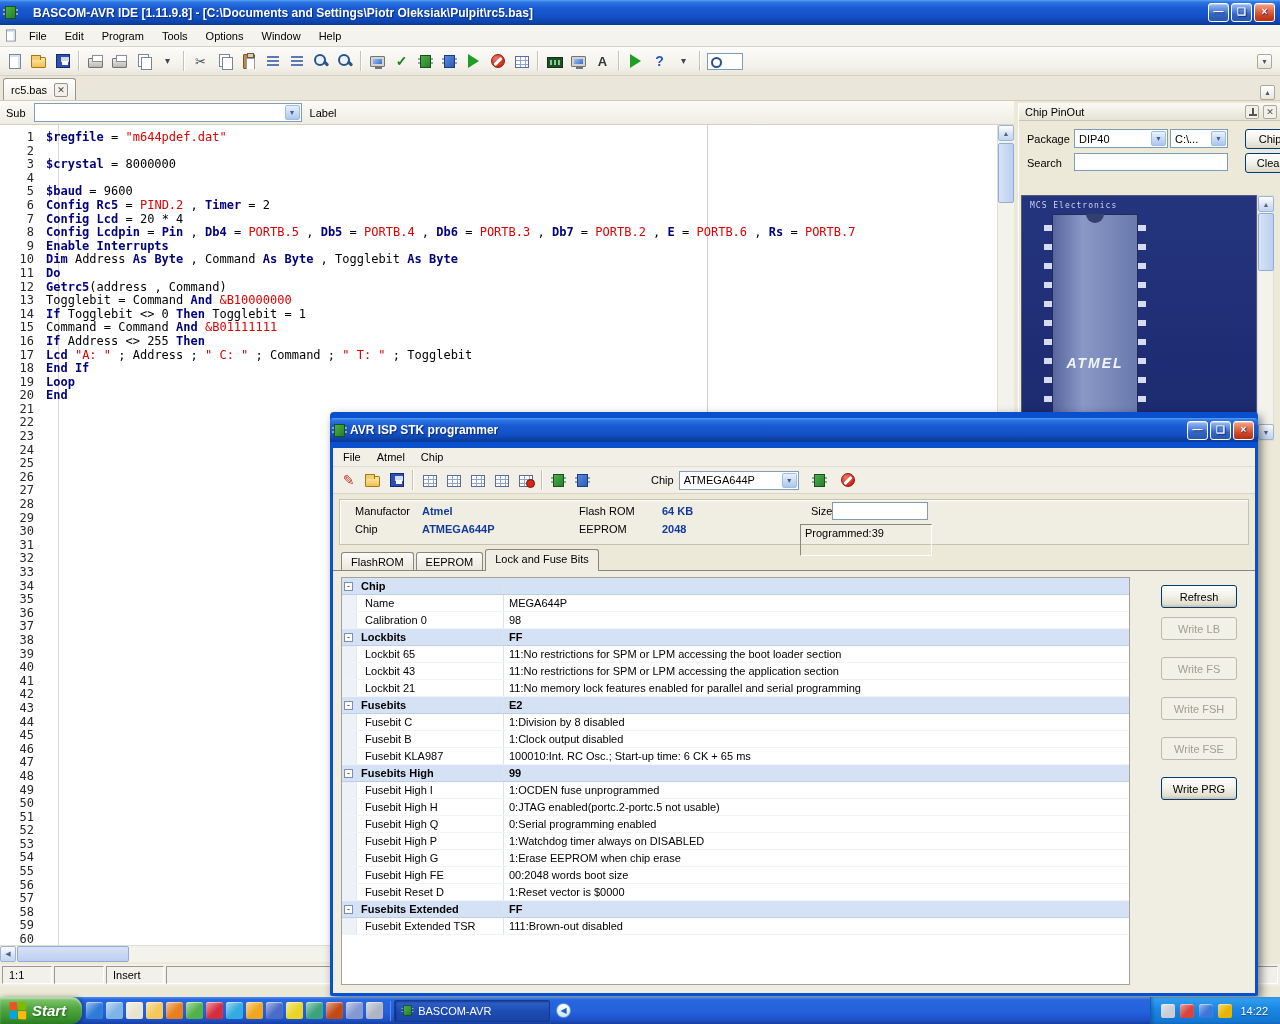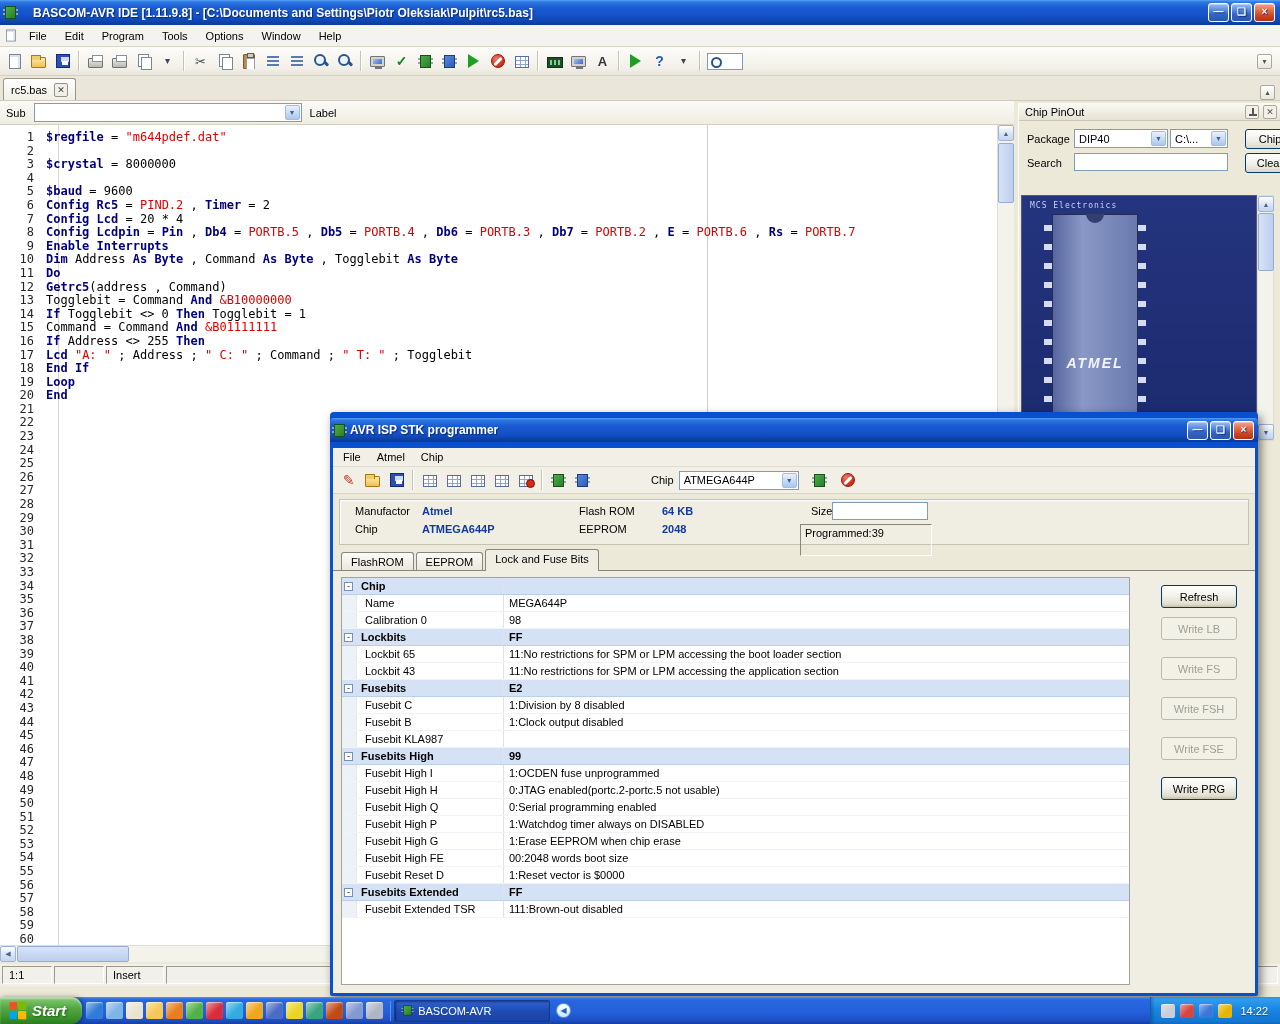--- a/index.html
+++ b/index.html
@@ -735,40 +735,46 @@
             <div class="frow">
               <div class="gut"></div>
               <div class="fname">Lockbit 65</div>
               <div class="fval">11:No restrictions for SPM or LPM accessing the boot loader section</div>
             </div>
             <div class="frow">
               <div class="gut"></div>
               <div class="fname">Lockbit 43</div>
               <div class="fval">11:No restrictions for SPM or LPM accessing the application section</div>
             </div>
+            <div class="frow">
+              <div class="gut"></div>
+              <div class="fname">Lockbit 21</div>
+              <div class="fval">11:No memory lock features enabled for parallel and serial programming</div>
+            </div>
             <div class="frow group">
               <div class="gut">
                 <div class="expander">-</div>
               </div>
               <div class="fname">Fusebits</div>
               <div class="fval">E2</div>
             </div>
             <div class="frow">
               <div class="gut"></div>
               <div class="fname">Fusebit C</div>
               <div class="fval">1:Division by 8 disabled</div>
             </div>
             <div class="frow">
               <div class="gut"></div>
               <div class="fname">Fusebit B</div>
               <div class="fval">1:Clock output disabled</div>
             </div>
             <div class="frow">
               <div class="gut"></div>
               <div class="fname">Fusebit KLA987</div>
+              <div class="fval">100010:Int. RC Osc.; Start-up time: 6 CK + 65 ms</div>
             </div>
             <div class="frow group">
               <div class="gut">
                 <div class="expander">-</div>
               </div>
               <div class="fname">Fusebits High</div>
               <div class="fval">99</div>
             </div>
             <div class="frow">
               <div class="gut"></div>

